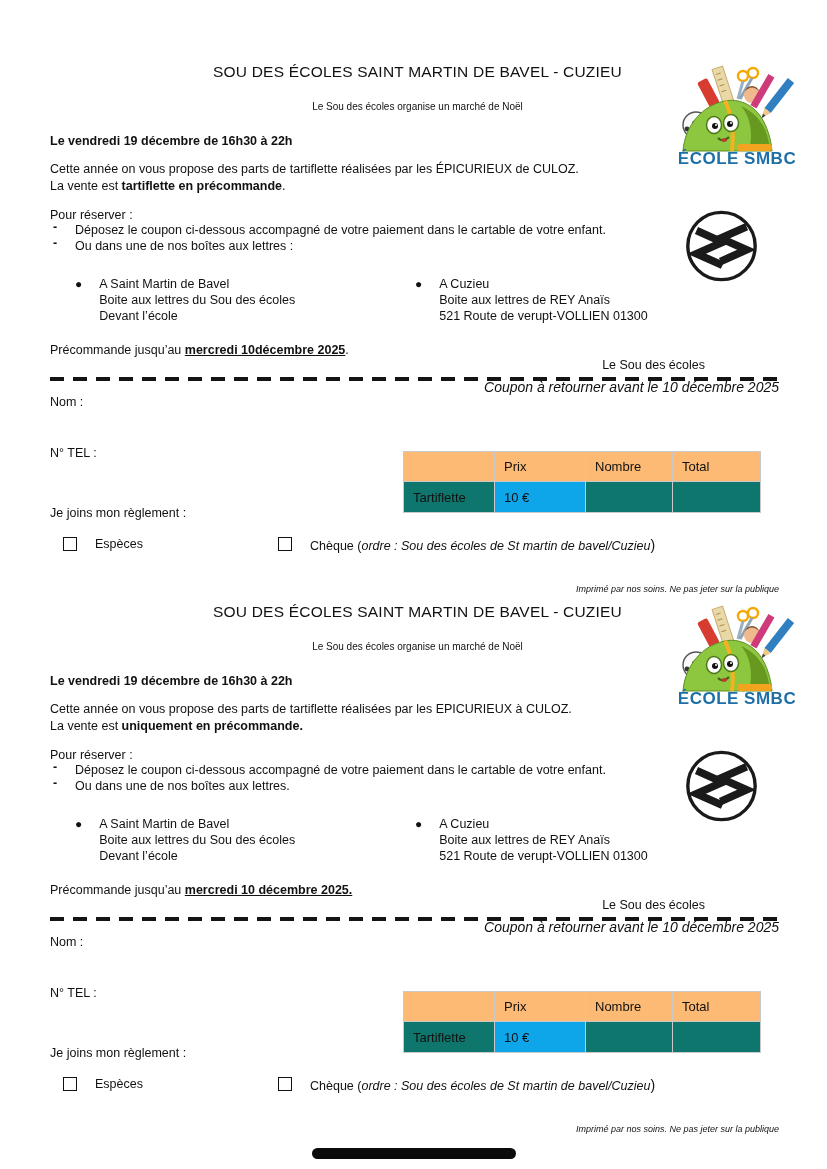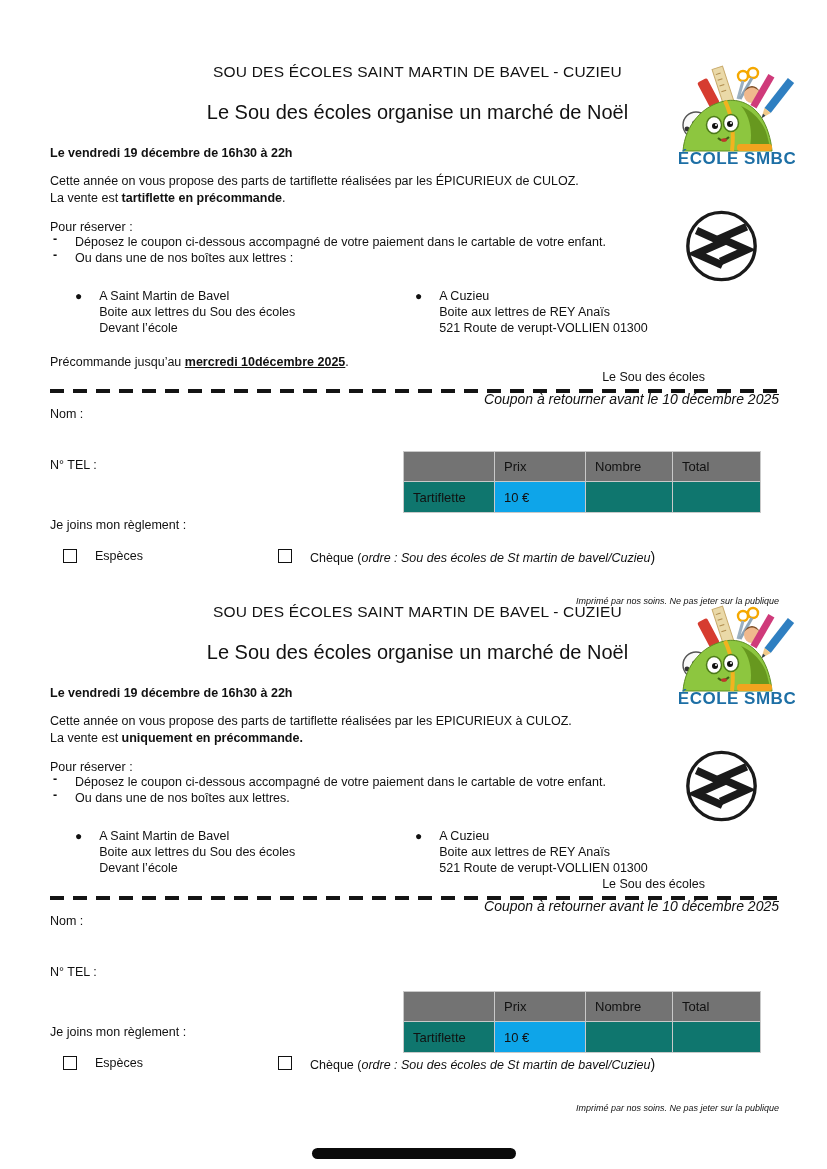--- a/index.html
+++ b/index.html
@@ -2,40 +2,40 @@
 <html><head>
 <meta charset="utf-8">
 <style>
   html,body{margin:0;padding:0;background:#fff;}
   .page{
     position:relative;width:827px;height:1169px;background:#fff;overflow:hidden;
     font-family:"Liberation Sans",sans-serif;color:#111;padding-top:53px;box-sizing:border-box;
   }
   .coupon{position:relative;height:530px;margin:0 42px 0 50px;}
   .title{text-align:center;font-size:15.5px;font-weight:400;margin:10px 0 0;letter-spacing:.2px;}
-  .subtitle{text-align:center;font-size:20px;margin-top:20px;}
+  .subtitle{text-align:center;font-size:10px;margin-top:20px;}
   .date-line{font-size:12.5px;font-weight:700;margin-top:22px;}
   .intro{font-size:12.5px;line-height:17px;margin-top:13px;max-width:620px;}
   .reserve-h{font-size:12.5px;margin-top:13px;}
   .r-item{position:relative;padding-left:25px;font-size:12.5px;line-height:16px;max-width:620px;}
   .r-item .dash{position:absolute;left:3px;top:-3px;font-weight:700;}
   .addresses{display:flex;margin-top:22px;font-size:12.5px;line-height:16px;}
   .addr{display:flex;}
   .addr-left{margin-left:25px;width:340px;box-sizing:border-box;}
   .bullet{font-size:12px;margin-right:17px;line-height:16px;}
   .preorder{font-size:12.5px;margin-top:19px;}
   .preorder .bu{font-weight:700;text-decoration:underline;}
   .signature{font-size:12.5px;text-align:right;padding-right:80px;margin-top:1px;}
   .cutline{margin-top:5px;height:4px;background:repeating-linear-gradient(90deg,#141414 0 14px,transparent 14px 23px);}
   .coupon-note{font-style:italic;font-size:14px;line-height:12px;text-align:right;padding-right:6px;margin-top:0;}
   .nom,.tel{font-size:12.5px;line-height:15px;margin-top:36px;}
   .nom{margin-top:2px;}
   .order-table{position:absolute;left:353px;top:388px;border-collapse:collapse;font-size:13px;}
   .order-table td{border:1px solid #c9c9c9;padding:0 4px 0 9px;vertical-align:middle;}
-  .order-table tr.head td{height:29px;background:#737373;}
+  .order-table tr.head td{height:29px;background:#fdba74;}
   .order-table tr.data td{height:30px;background:#0f766e;}
   .order-table tr.data td.prix{background:#0ea5e9;}
   .order-table td.c0{width:77px;}
   .order-table td.c1{width:77px;}
   .order-table td.c2{width:73px;}
   .order-table td.c3{width:74px;}
   .payment{font-size:12.5px;margin-top:45px;}
   .checkline{position:relative;height:18px;margin-top:16px;font-size:12.5px;}
   .cb{position:absolute;width:12px;height:12px;border:1.6px solid #111;top:1px;background:#fff;}
   .cb1{left:13px;}
@@ -247,20 +247,23 @@
       <div class="addr addr-left">
         <span class="bullet">●</span>
         <span><span>A Saint Martin de Bavel</span><br><span>Boite aux lettres du Sou des écoles</span><br><span>Devant l’école</span></span>
       </div>
       <div class="addr">
         <span class="bullet">●</span>
         <span><span>A Cuzieu</span><br><span>Boite aux lettres de REY Anaïs</span><br><span>521 Route de verupt-VOLLIEN 01300</span></span>
       </div>
     </div>
 
+    <div class="preorder">
+      <span>Précommande jusqu’au </span><span class="bu">mercredi 10 décembre 2025.</span><span></span>
+    </div>
     <div class="signature">Le Sou des écoles</div>
 
     <div class="cutline"></div>
     <div class="coupon-note">Coupon à retourner avant le 10 décembre 2025</div>
 
     <div class="nom">Nom :</div>
     <div class="tel">N° TEL :</div>
 
     <table class="order-table">
       <tbody>

